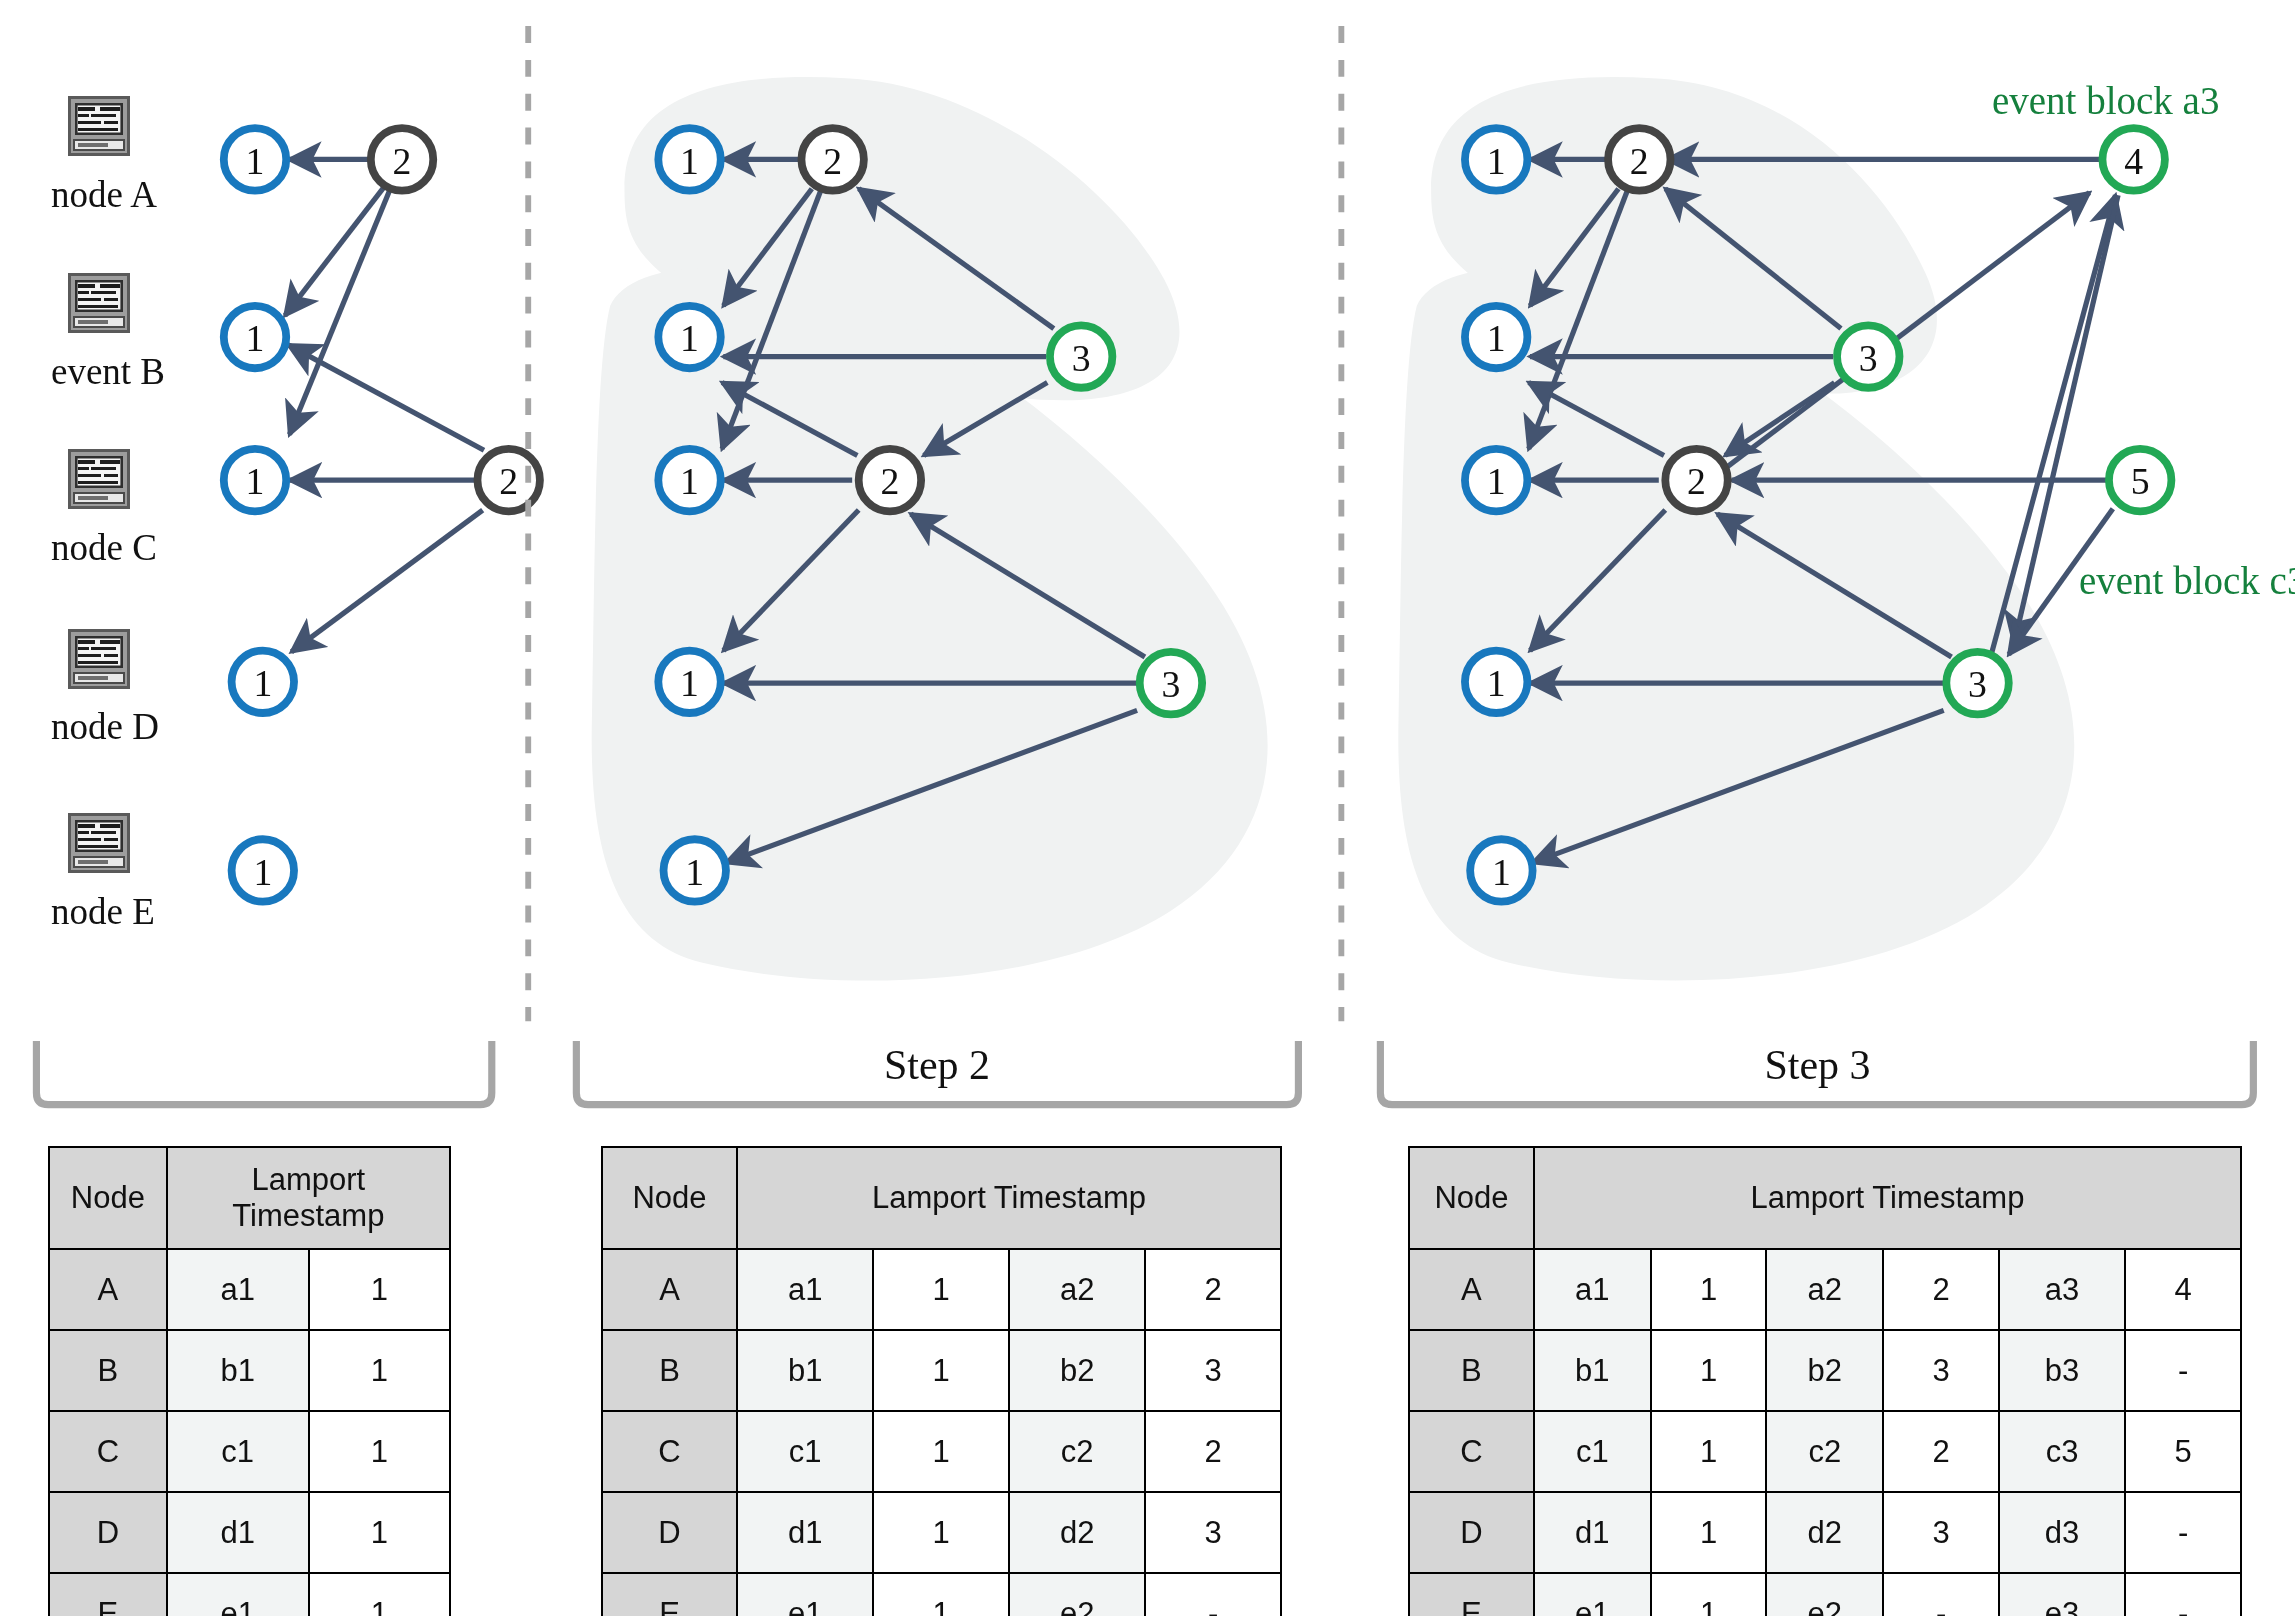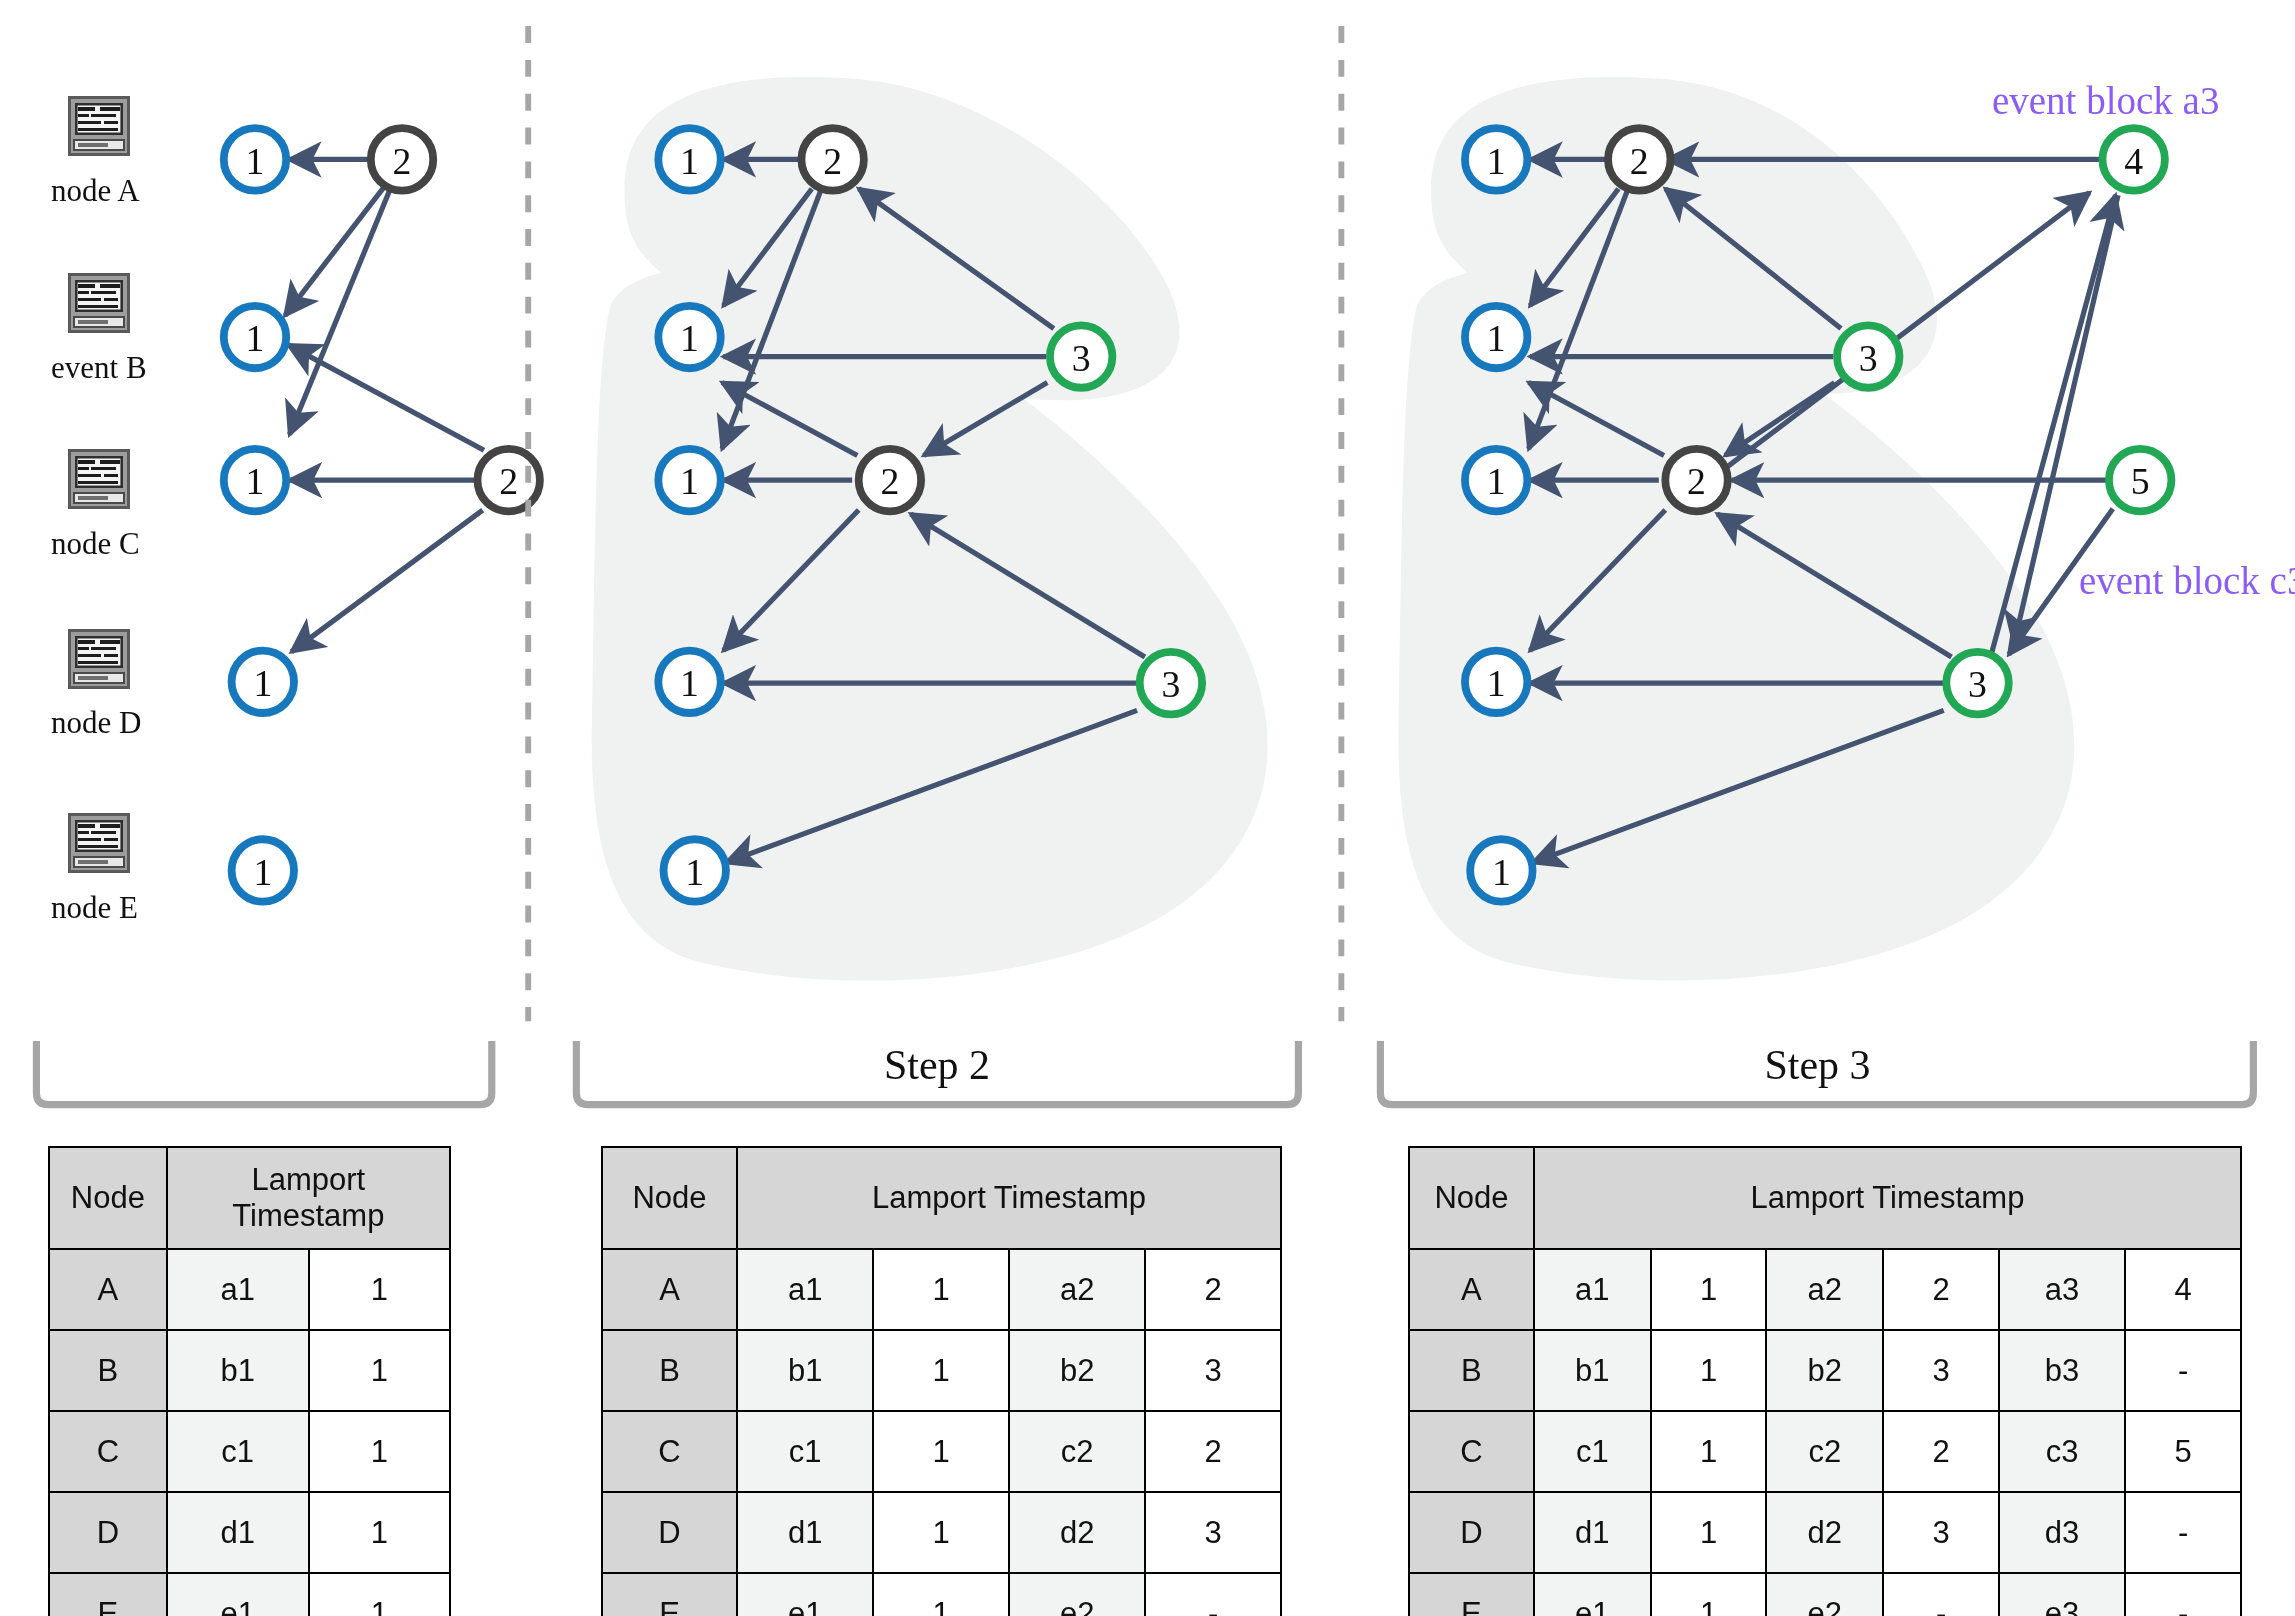--- a/index.html
+++ b/index.html
@@ -1,22 +1,22 @@
 <!DOCTYPE html>
 <html style="font-size:10.4px"><head>
 <meta charset="utf-8">
 <style>
   html,body{margin:0;padding:0;background:#ffffff;}
   body{width:2295px;height:1616px;position:relative;font-family:"Liberation Serif",serif;color:#000;}
   #root{position:absolute;inset:0;}
   svg.layer{position:absolute;left:0;top:0;width:2295px;height:1616px;overflow:visible;}
 
   .nodelabel{font-family:"Liberation Serif",serif;font-size:58px;fill:#111;text-anchor:middle;dominant-baseline:central;}
-  .nodename{position:absolute;font-family:"Liberation Serif",serif;font-size:31px;color:#111;white-space:nowrap;}
-  .evlabel{position:absolute;font-family:"Liberation Serif",serif;font-size:39px;color:#8b5cf6;white-space:nowrap;}
+  .nodename{position:absolute;font-family:"Liberation Serif",serif;font-size:37px;color:#111;white-space:nowrap;}
+  .evlabel{position:absolute;font-family:"Liberation Serif",serif;font-size:39px;color:#15803d;white-space:nowrap;}
   .steplabel{position:absolute;font-family:"Liberation Serif",serif;font-size:42px;color:#111;white-space:nowrap;text-align:center;}
 
   .pcicon{position:absolute;width:62px;height:60px;background:
       linear-gradient(#9d9d9d,#9d9d9d);
       border:3.9px solid #5a5a5a;box-sizing:border-box;
       display:block;}
   .pcicon .scr{position:absolute;left:8%;top:8%;width:84%;height:58%;background:#f4f4f4;
       box-shadow: inset 0 0 0 2.6px #2f2f2f;}
   .pcicon .scr i{position:absolute;background:#1d1d1d;display:block;}
   .pcicon .base{position:absolute;left:4%;bottom:4%;width:92%;height:22%;background:#e8e8e8;border:2.6px solid #4a4a4a;box-sizing:border-box;}

